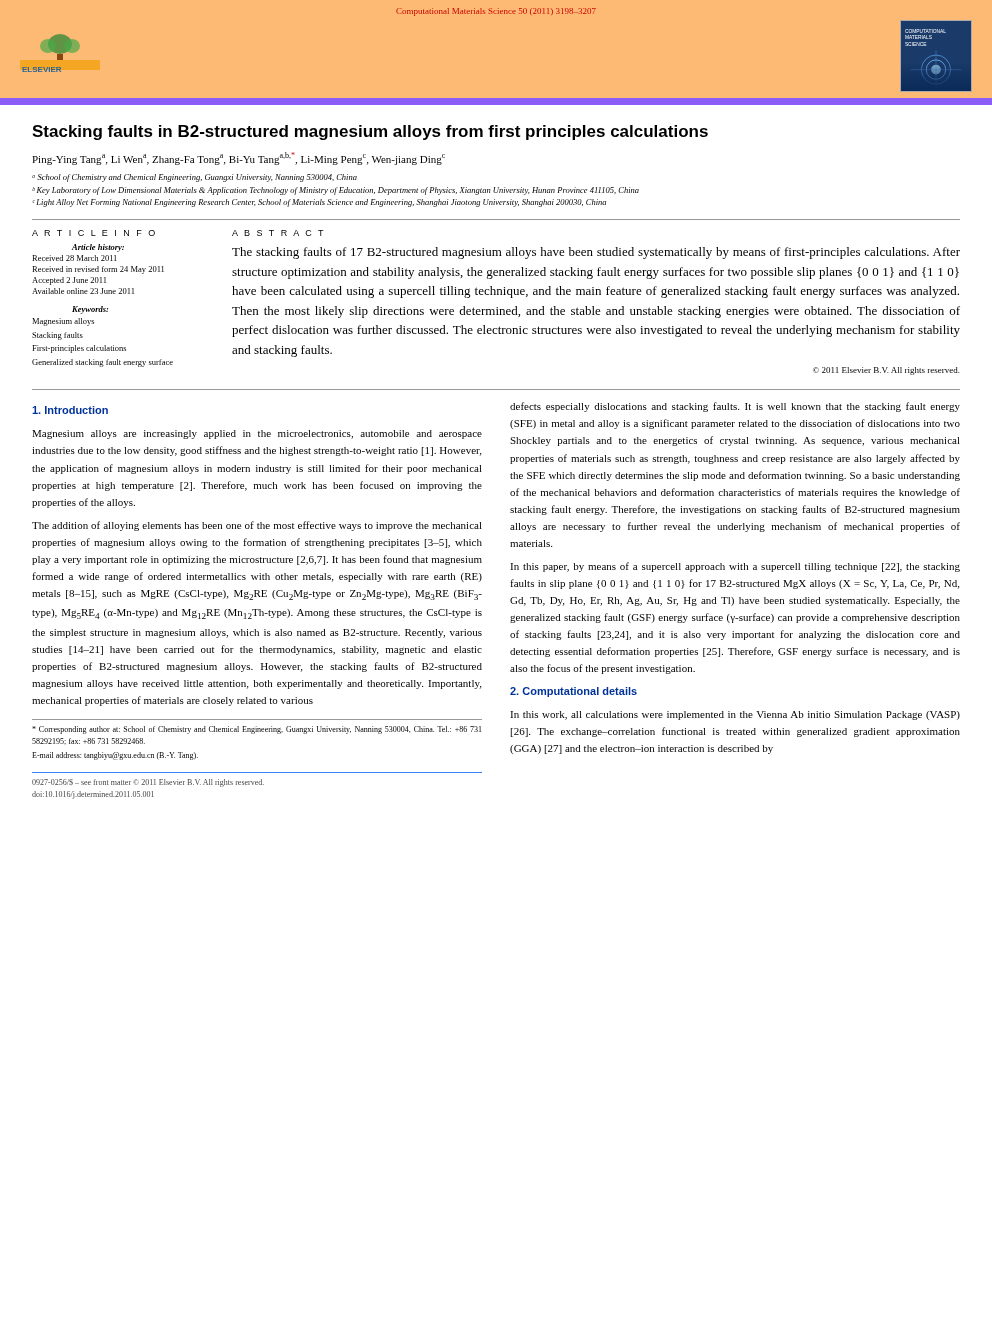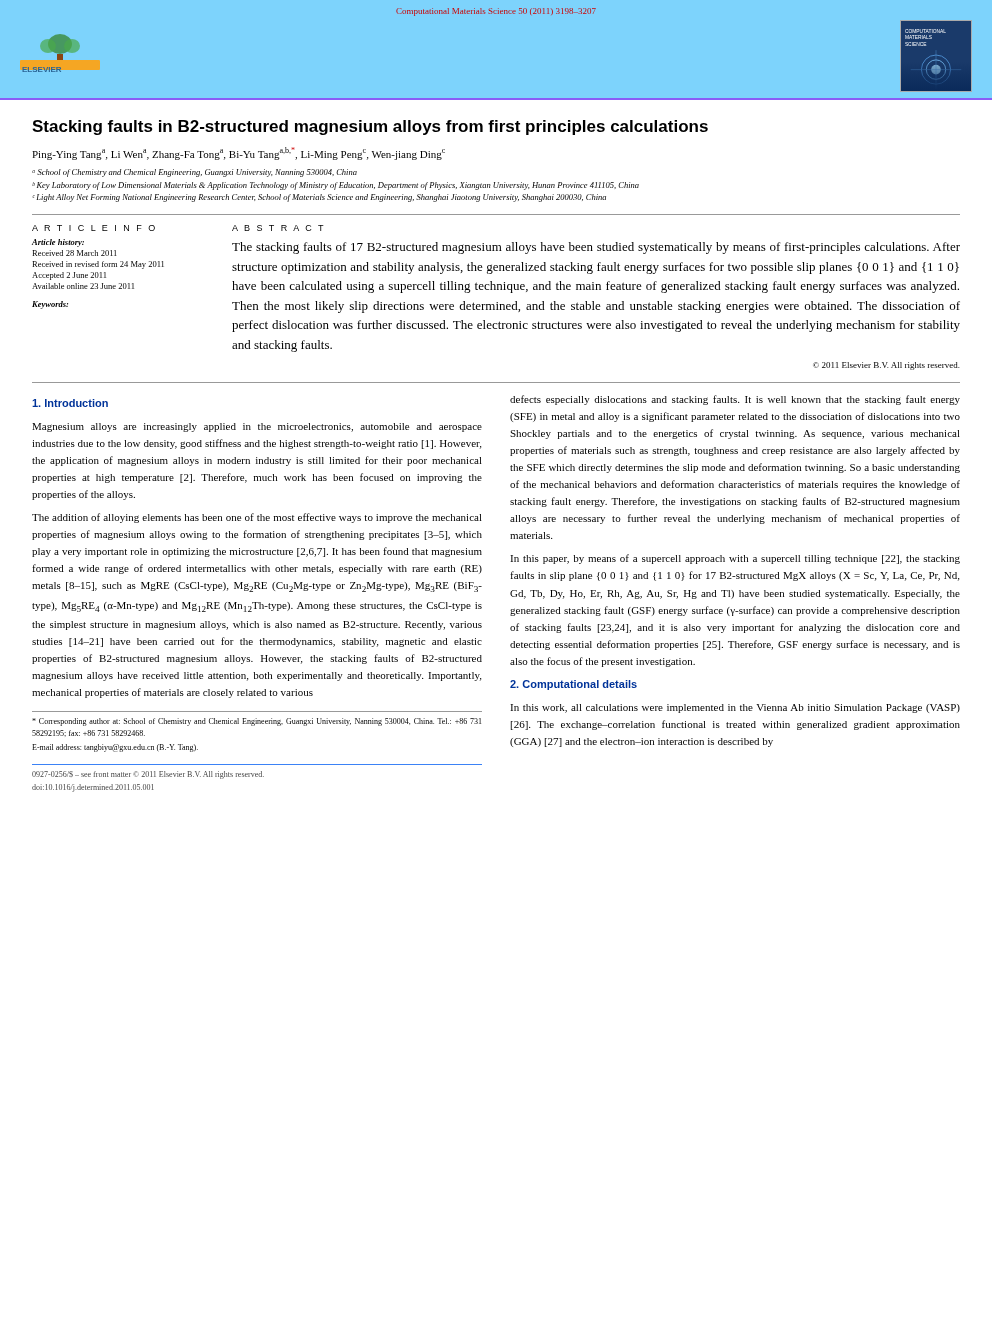--- a/index.html
+++ b/index.html
@@ -7,22 +7,22 @@
       background: #fff;
       font-family: 'Times New Roman', Times, serif;
       font-size: 10px;
       color: #000;
       width: 992px;
       min-height: 1323px;
     }
 
     
     .journal-banner {
-      background: #7dd3fc;
-      border-bottom: 2px solid #8b5cf6;
+      background: #fdba74;
+      border-bottom: 7px solid #8b5cf6;
       padding: 6px 20px 0 20px;
     }
     .journal-banner-top {
       text-align: center;
       font-size: 9px;
       color: #c00;
       margin-bottom: 4px;
     }
     .journal-header-row {
       display: flex;
@@ -143,20 +143,21 @@
       margin-bottom: 4px;
     }
     .info-row {
       font-size: 8.5px;
       margin-bottom: 1px;
       color: #000;
     }
     .info-label {
       font-style: italic;
       font-weight: bold;
+      margin-left: 40px;
     }
     .keywords-list {
       font-size: 8.5px;
       line-height: 1.6;
       color: #000;
     }
 
     
     .abstract-section {
     }
@@ -291,20 +292,26 @@
         <div class="info-row">Received 28 March 2011</div>
         <div class="info-row">Received in revised form 24 May 2011</div>
         <div class="info-row">Accepted 2 June 2011</div>
         <div class="info-row">Available online 23 June 2011</div>
       </div>
 
       <div class="article-info-section">
         <div class="info-row" style="margin-top:6px;">
           <span class="info-label">Keywords:</span>
         </div>
+        <div class="keywords-list">
+          <div>Magnesium alloys</div>
+          <div>Stacking faults</div>
+          <div>First-principles calculations</div>
+          <div>Generalized stacking fault energy surface</div>
+        </div>
       </div>
     </div>
 
     <div class="col-right">
       <div class="abstract-section">
         <div class="section-label">A B S T R A C T</div>
         <div class="abstract-text">The stacking faults of 17 B2-structured magnesium alloys have been studied systematically by means of first-principles calculations. After structure optimization and stability analysis, the generalized stacking fault energy surfaces for two possible slip planes {0 0 1} and {1 1 0} have been calculated using a supercell tilling technique, and the main feature of generalized stacking fault energy surfaces was analyzed. Then the most likely slip directions were determined, and the stable and unstable stacking energies were obtained. The dissociation of perfect dislocation was further discussed. The electronic structures were also investigated to reveal the underlying mechanism for stability and stacking faults.</div>
         <div class="abstract-copyright">© 2011 Elsevier B.V. All rights reserved.</div>
       </div>
     </div>

